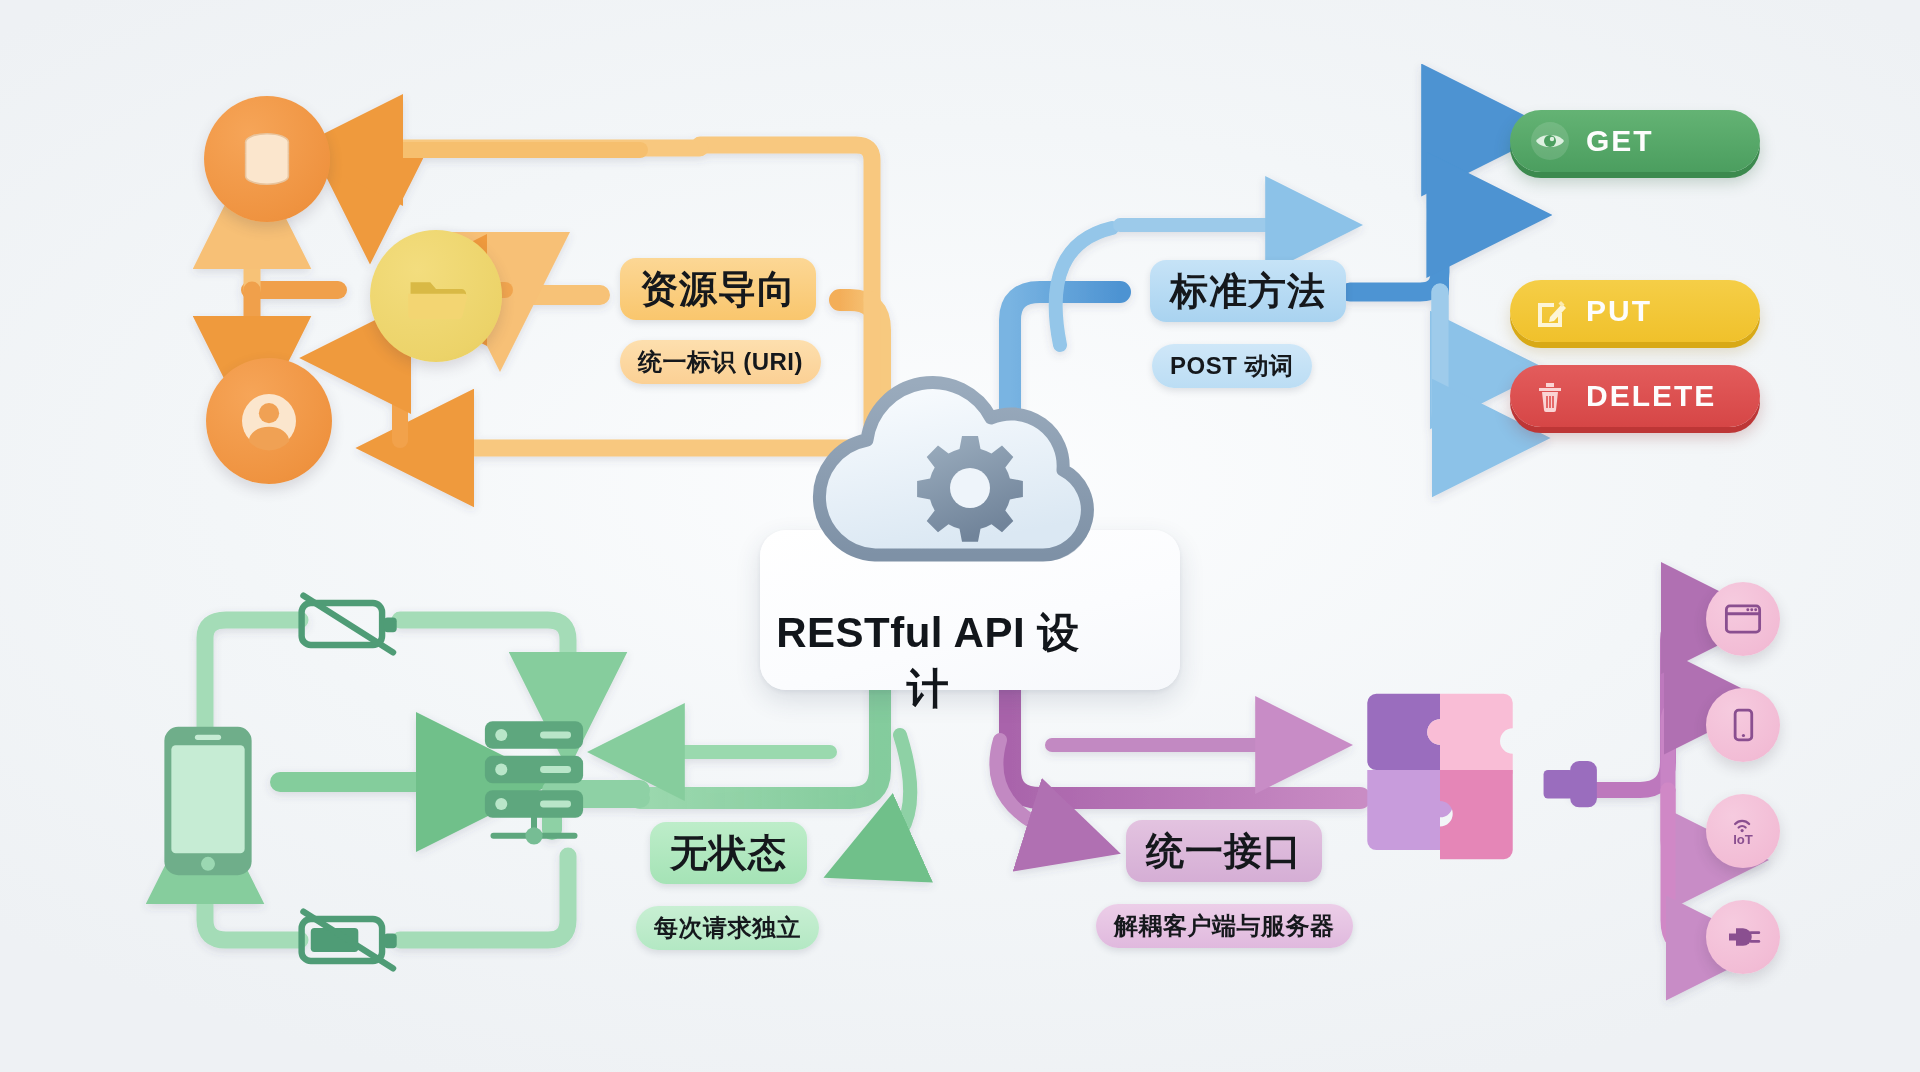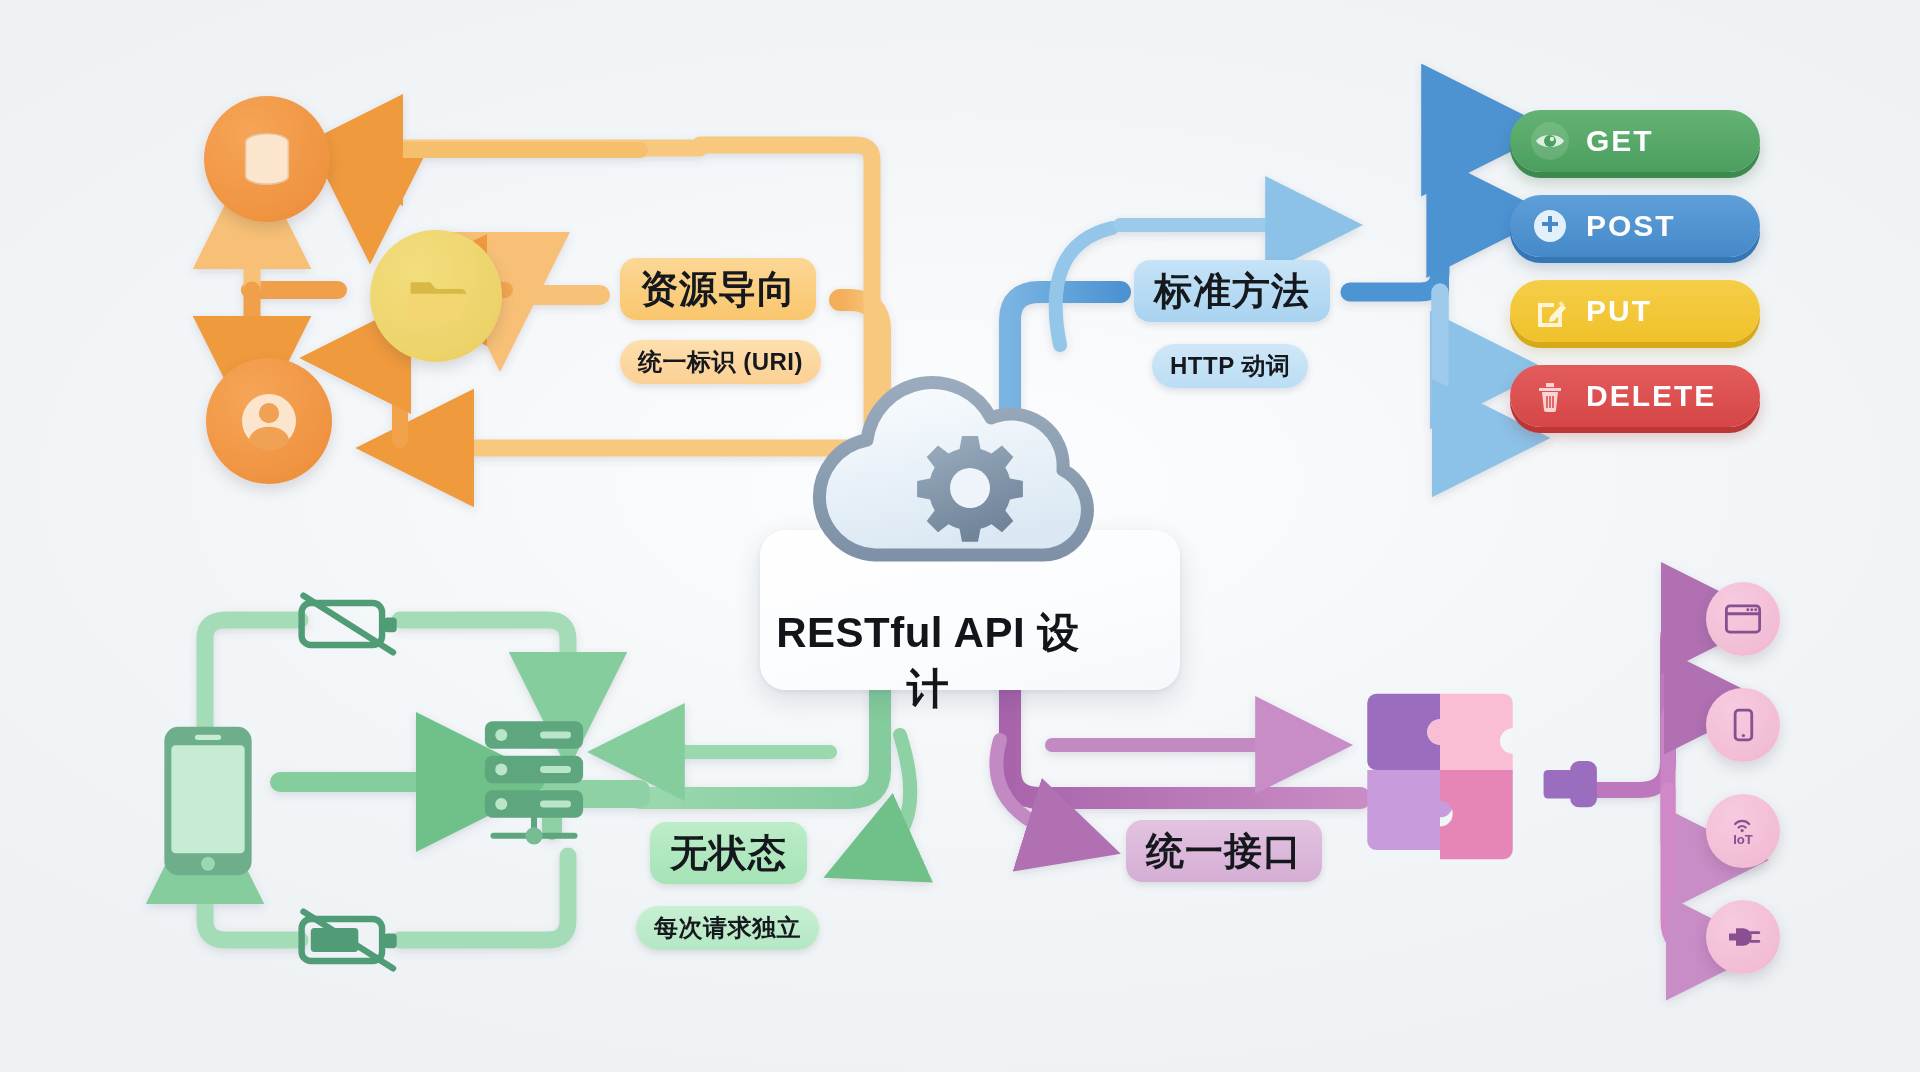--- a/index.html
+++ b/index.html
@@ -22,21 +22,21 @@
     color:#15181c;
     letter-spacing:1px;
     box-shadow:0 3px 7px rgba(40,50,70,.13);
     white-space:nowrap;
   }
   .pill.main   { height:62px; font-size:38px; border-radius:16px; padding:12px 20px; }
   .pill.sub    { height:44px; font-size:24px; font-weight:700; border-radius:22px; padding:0 18px; letter-spacing:.5px;text-align:right;}
 
   .orange-main { background:linear-gradient(180deg,#fcd795 0%,#f9c66d 100%); }
   .orange-sub  { background:linear-gradient(180deg,#fddfae 0%,#fbd094 100%); }
-  .blue-main   { background:linear-gradient(180deg,#c6e3f7 0%,#a9d3f0 100%); }
+  .blue-main   { background:linear-gradient(180deg,#c6e3f7 0%,#a9d3f0 100%);margin-left:16px; }
   .blue-sub    { background:linear-gradient(180deg,#cfe7f8 0%,#bbddf4 100%); }
   .green-main  { background:linear-gradient(180deg,#bdedc9 0%,#a5e3b6 100%); }
   .green-sub   { background:linear-gradient(180deg,#c8efd3 0%,#b3e8c3 100%); }
   .purple-main { background:linear-gradient(180deg,#e3c3e0 0%,#d5aed5 100%); }
   .purple-sub  { background:linear-gradient(180deg,#eccee8 0%,#e0b9de 100%); }
 
   
   #center-card {
     position:absolute; left:760px; top:530px; width:420px; height:160px;
     background:linear-gradient(165deg,#ffffff 0%,#fbfcfe 60%,#f6f8fb 100%);
@@ -215,43 +215,34 @@
       <circle cx="32" cy="32" r="24" fill="#fbe6cd"></circle>
       <circle cx="32" cy="25" r="9" fill="#f0a154"></circle>
       <path d="M14,50 a18,13 0 0 1 36,0 a24,24 0 0 1 -36,0 Z" fill="#f0a154"></path>
     </svg>
   </div>
 
   <div class="pill main orange-main" style="left:620px; top:258px;">资源导向</div>
   <div class="pill sub orange-sub" style="left:620px; top:340px;">统一标识 (URI)</div>
 
   <div class="pill main blue-main" style="left:1134px; top:260px;">标准方法</div>
-  <div class="pill sub blue-sub" style="left:1152px; top:344px;">HTTP 动词</div>
+  <div class="pill sub blue-sub" style="left:1152px; top:344px;">POST 动词</div>
 
   <div class="method-btn m-get" style="top:110px;">
     <span class="m-ico">
       <svg viewBox="0 0 40 40" width="40" height="40">
         <circle cx="20" cy="20" r="19" fill="rgba(255,255,255,.13)"></circle>
         <path d="M6,20 C11,12 29,12 34,20 C29,28 11,28 6,20 Z" fill="#ddf0e0"></path>
         <circle cx="20" cy="20" r="6" fill="#4b9e5f"></circle>
         <circle cx="22" cy="18" r="2.2" fill="#ddf0e0"></circle>
       </svg>
     </span>
     <span>GET</span>
   </div>
 
-  <div class="method-btn m-post" style="top:195px;">
-    <span class="m-ico">
-      <svg viewBox="0 0 40 40" width="40" height="40">
-        <circle cx="20" cy="20" r="16" fill="#e2f0fb"></circle>
-        <path d="M18,10 h4 v6 h6 v4 h-6 v6 h-4 v-6 h-6 v-4 h6 Z" fill="#4589c9"></path>
-      </svg>
-    </span>
-    <span>POST</span>
-  </div>
 
   <div class="method-btn m-delete" style="top:365px;">
     <span class="m-ico">
       <svg viewBox="0 0 40 40" width="40" height="40">
         <path d="M9,12 h22 v3 H9 Z M16,7 h8 v4 h-8 Z" fill="#fad4d4"></path>
         <path d="M12,16 h16 l-2,18 a2,2 0 0 1 -2,2 h-8 a2,2 0 0 1 -2,-2 Z" fill="#fad4d4"></path>
         <g stroke="#e35c5c" stroke-width="1.8">
           <line x1="17" y1="20" x2="17" y2="32"></line>
           <line x1="20" y1="20" x2="20" y2="32"></line>
           <line x1="23" y1="20" x2="23" y2="32"></line>
@@ -365,20 +356,21 @@
   </div>
 
   <div style="position:absolute;left:1540px;top:750px;">
     <svg viewBox="0 0 90 80" width="80" height="72">
       <rect x="4" y="22" width="34" height="32" rx="5" fill="#9a6dbe"></rect>
       <rect x="34" y="12" width="30" height="52" rx="10" fill="#9a6dbe"></rect>
     </svg>
   </div>
 
   <div class="pill main purple-main" style="left:1126px; top:820px;">统一接口</div>
+  <div class="pill sub purple-sub" style="left:1096px; top:904px;">解耦客户端与服务器</div>
 
   <div class="badge pink endpoint-badge" style="left:1706px; top:582px;">
     <svg viewBox="0 0 48 48">
       <rect x="5" y="9" width="38" height="30" rx="4" fill="none" stroke="#8a4f90" stroke-width="3.2"></rect>
       <line x1="5" y1="18" x2="43" y2="18" stroke="#8a4f90" stroke-width="3.2"></line>
       <circle cx="34" cy="13.5" r="1.7" fill="#8a4f90"></circle>
       <circle cx="38.5" cy="13.5" r="1.7" fill="#8a4f90"></circle>
       <circle cx="29.5" cy="13.5" r="1.7" fill="#8a4f90"></circle>
     </svg>
   </div>

